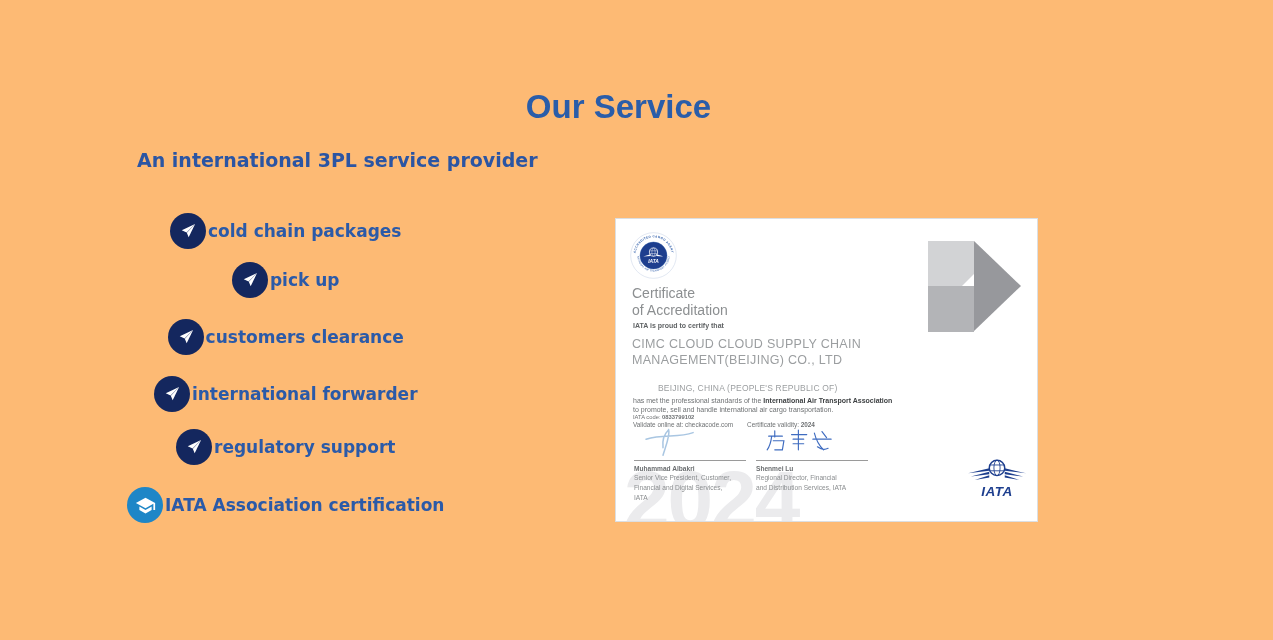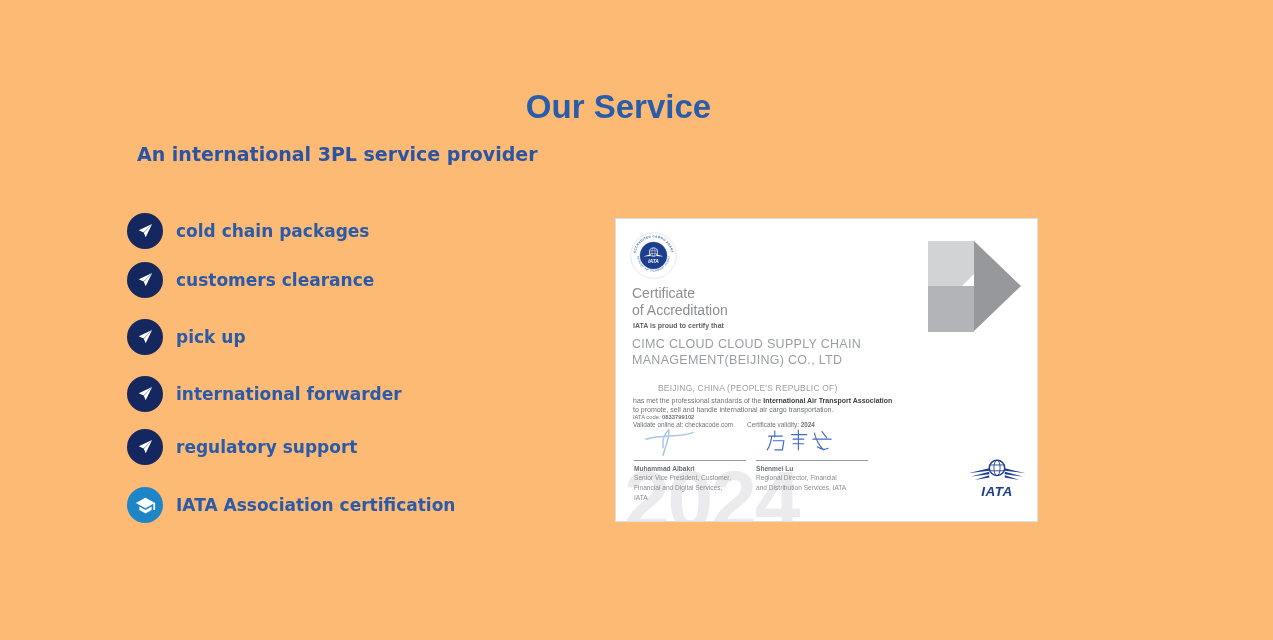--- a/index.html
+++ b/index.html
@@ -2,25 +2,25 @@
 <html><head>
 <meta charset="utf-8">
 <style>
   html,body{margin:0;padding:0;background:#fff;}
   #stage{position:relative;width:1273px;height:640px;background:#fdba74;overflow:hidden;
          font-family:"Liberation Sans",sans-serif;}
 
   
   .slide-title{position:absolute;left:0;top:88px;width:1237px;text-align:center;
     font-family:"Liberation Sans",sans-serif;font-weight:bold;font-size:33px;color:#2a5da9;}
-  .slide-subtitle{position:absolute;left:137px;top:143px;
+  .slide-subtitle{position:absolute;left:137px;top:149px;
     font-family:"DejaVu Sans",sans-serif;font-weight:bold;font-size:19px;color:#2b55a3;}
 
   .svc-list{position:absolute;left:127px;top:213px;}
-  .svc-row{display:flex;align-items:center;gap:13px;}
+  .svc-row{display:flex;align-items:center;gap:2px;justify-content:center;}
   .svc-row:nth-child(1){margin-bottom:13px;}
   .svc-row:nth-child(2){margin-bottom:21px;}
   .svc-row:nth-child(3){margin-bottom:21px;}
   .svc-row:nth-child(4){margin-bottom:17px;}
   .svc-row:nth-child(5){margin-bottom:22px;}
   .svc-circle{width:36px;height:36px;border-radius:50%;background:#14275e;
     display:flex;align-items:center;justify-content:center;flex:0 0 36px;}
   .svc-circle.alt{background:#1e86c7;}
   .svc-label{font-family:"DejaVu Sans",sans-serif;font-weight:bold;font-size:17px;color:#2b5aa8;}
 
@@ -80,31 +80,31 @@
       <span class="svc-label">cold chain packages</span>
     </div>
 
     <div class="svc-row">
       <span class="svc-circle">
         <svg width="20" height="20" viewBox="0 0 24 24">
             <path d="M20.5 3.5 L4.5 11.2 L10.3 13.9 Z" fill="#fff"></path>
             <path d="M20.5 3.5 L12.8 19.5 L10.6 14.2 Z" fill="#fff"></path>
           </svg>
       </span>
+      <span class="svc-label">pick up</span>
+    </div>
+
+    <div class="svc-row">
+      <span class="svc-circle">
+        <svg width="20" height="20" viewBox="0 0 24 24">
+            <path d="M20.5 3.5 L4.5 11.2 L10.3 13.9 Z" fill="#fff"></path>
+            <path d="M20.5 3.5 L12.8 19.5 L10.6 14.2 Z" fill="#fff"></path>
+          </svg>
+      </span>
       <span class="svc-label">customers clearance</span>
-    </div>
-
-    <div class="svc-row">
-      <span class="svc-circle">
-        <svg width="20" height="20" viewBox="0 0 24 24">
-            <path d="M20.5 3.5 L4.5 11.2 L10.3 13.9 Z" fill="#fff"></path>
-            <path d="M20.5 3.5 L12.8 19.5 L10.6 14.2 Z" fill="#fff"></path>
-          </svg>
-      </span>
-      <span class="svc-label">pick up</span>
     </div>
 
     <div class="svc-row">
       <span class="svc-circle">
         <svg width="20" height="20" viewBox="0 0 24 24">
             <path d="M20.5 3.5 L4.5 11.2 L10.3 13.9 Z" fill="#fff"></path>
             <path d="M20.5 3.5 L12.8 19.5 L10.6 14.2 Z" fill="#fff"></path>
           </svg>
       </span>
       <span class="svc-label">international forwarder</span>

